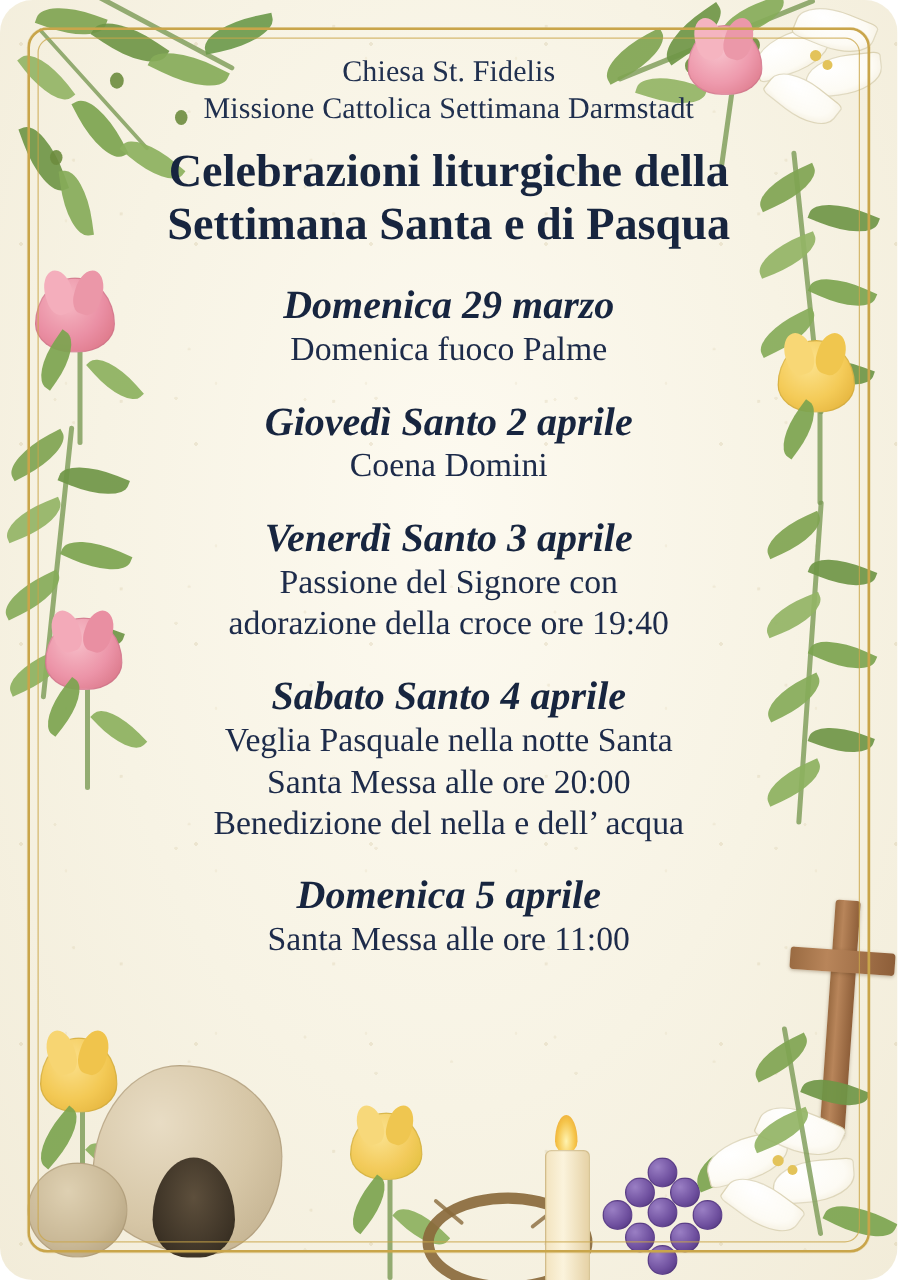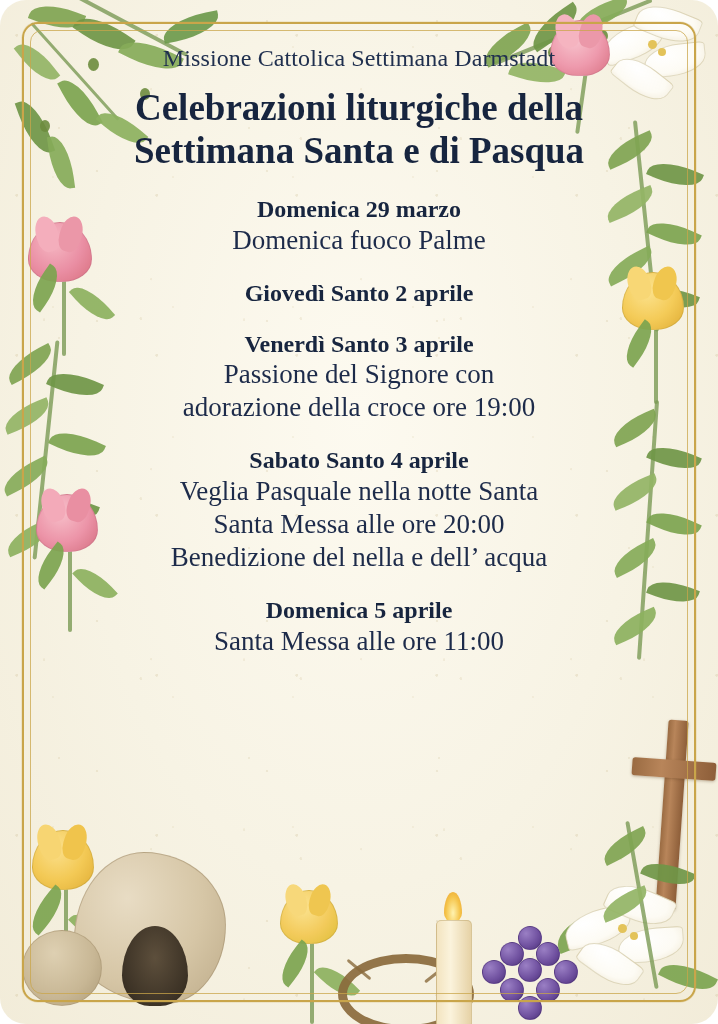--- a/index.html
+++ b/index.html
@@ -74,24 +74,25 @@
   #title {
     margin-top: 14px;
     font-size: 37px;
     font-weight: bold;
     line-height: 1.16;
     color: #17253f;
   }
 
   .block { margin-top: 22px; }
   .block-date {
-    font-size: 24px;
+    font-size: 32px;
     font-weight: bold;
     color: #17253f;
     line-height: 1.2;
+    font-style: italic;
   }
   .block-line {
     font-size: 27px;
     line-height: 1.22;
     color: #1d2b4a;
   }
 
   
   .deco { position: absolute; pointer-events: none; }
 
@@ -371,40 +372,42 @@
     <div class="leaf" style="left:0px;top:16px;width:50px;height:20px;background:#7fa451;transform:rotate(-26deg);"></div>
     <div class="leaf" style="left:42px;top:44px;width:52px;height:20px;background:#6f9646;transform:rotate(22deg);"></div>
     <div class="leaf" style="left:0px;top:74px;width:50px;height:20px;background:#93b465;transform:rotate(-22deg);"></div>
   </div>
 
   <div id="gold-frame-outer"></div>
   <div id="gold-frame-inner"></div>
 
   <div id="content">
 
+    <div class="sub-head">Chiesa St. Fidelis</div>
     <div class="sub-head">Missione Cattolica Settimana Darmstadt</div>
 
     <div id="title">
       <div>Celebrazioni liturgiche della</div>
       <div>Settimana Santa e di Pasqua</div>
     </div>
 
     <div class="block">
       <div class="block-date">Domenica 29 marzo</div>
       <div class="block-line">Domenica fuoco Palme</div>
     </div>
 
     <div class="block">
       <div class="block-date">Giovedì Santo 2 aprile</div>
+      <div class="block-line">Coena Domini</div>
     </div>
 
     <div class="block">
       <div class="block-date">Venerdì Santo 3 aprile</div>
       <div class="block-line">Passione del Signore con</div>
-      <div class="block-line">adorazione della croce ore 19:00</div>
+      <div class="block-line">adorazione della croce ore 19:40</div>
     </div>
 
     <div class="block">
       <div class="block-date">Sabato Santo 4 aprile</div>
       <div class="block-line">Veglia Pasquale nella notte Santa</div>
       <div class="block-line">Santa Messa alle ore 20:00</div>
       <div class="block-line">Benedizione del nella e dell’ acqua</div>
     </div>
 
     <div class="block">

